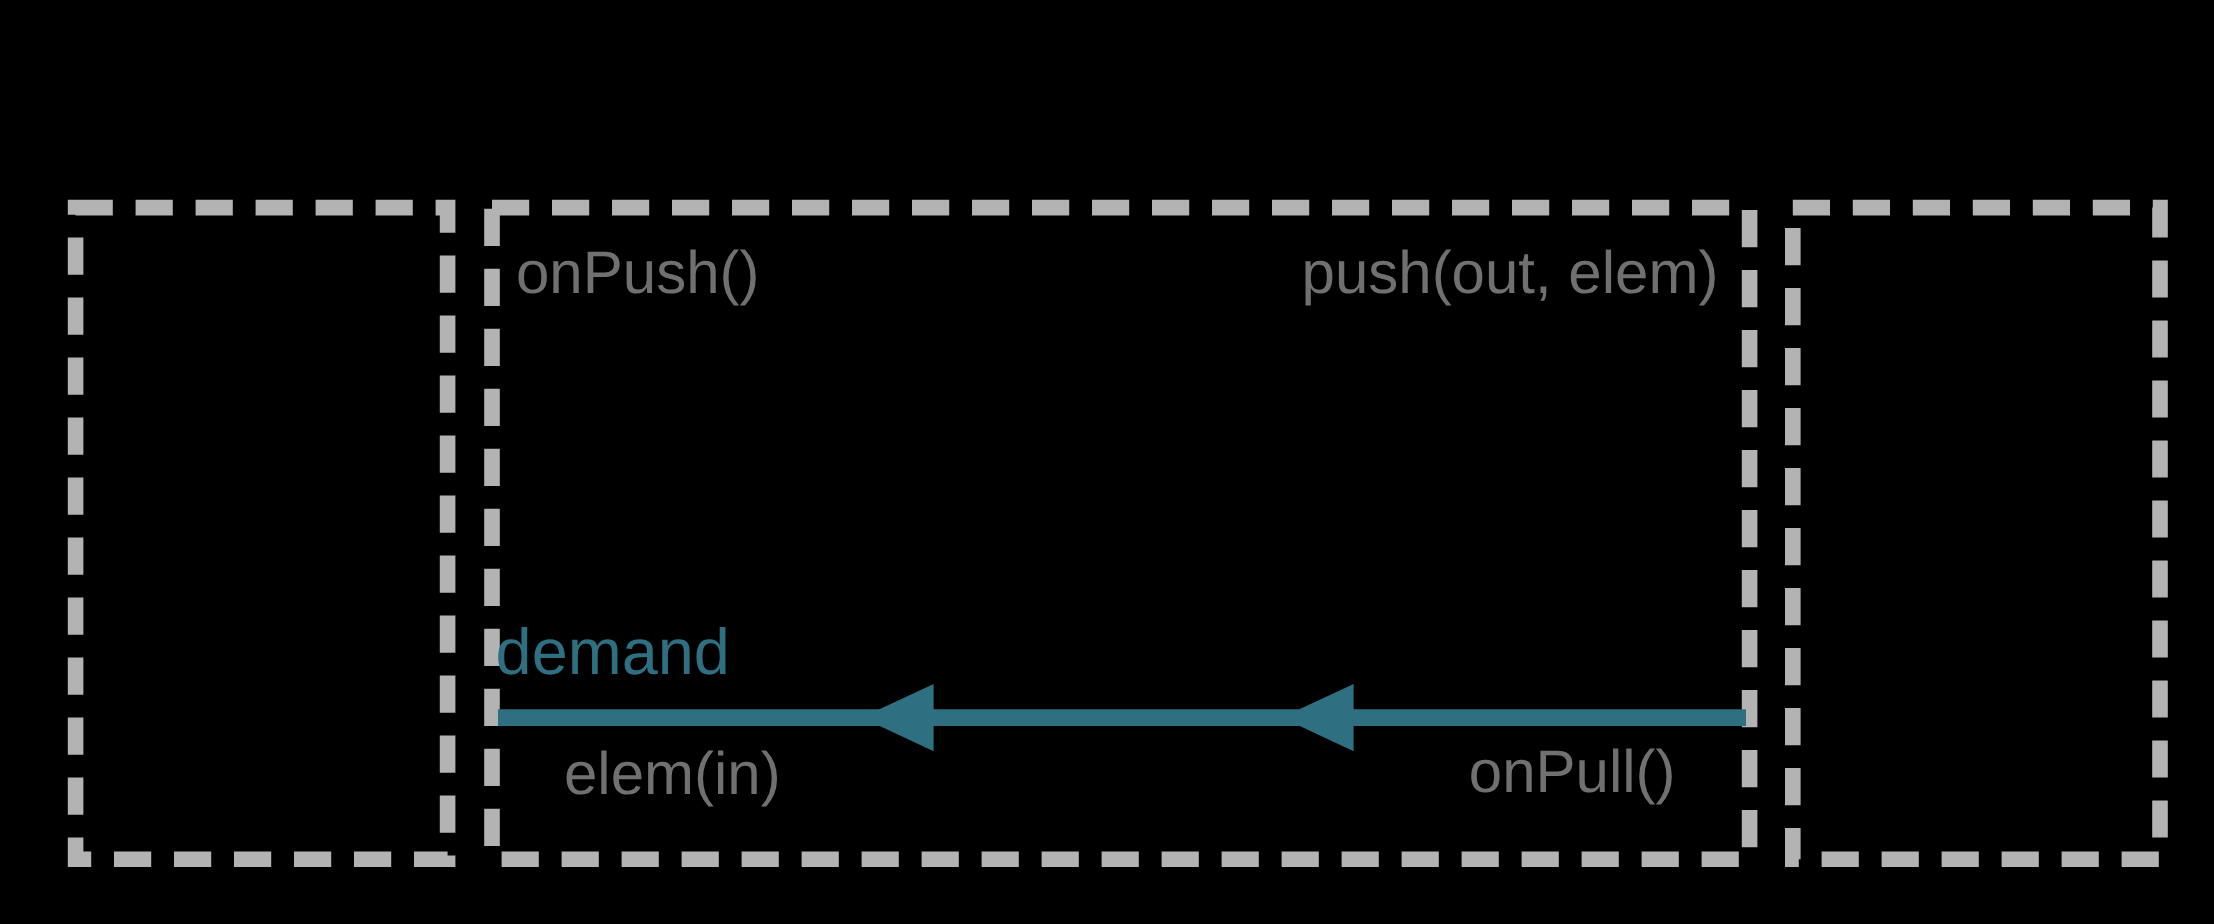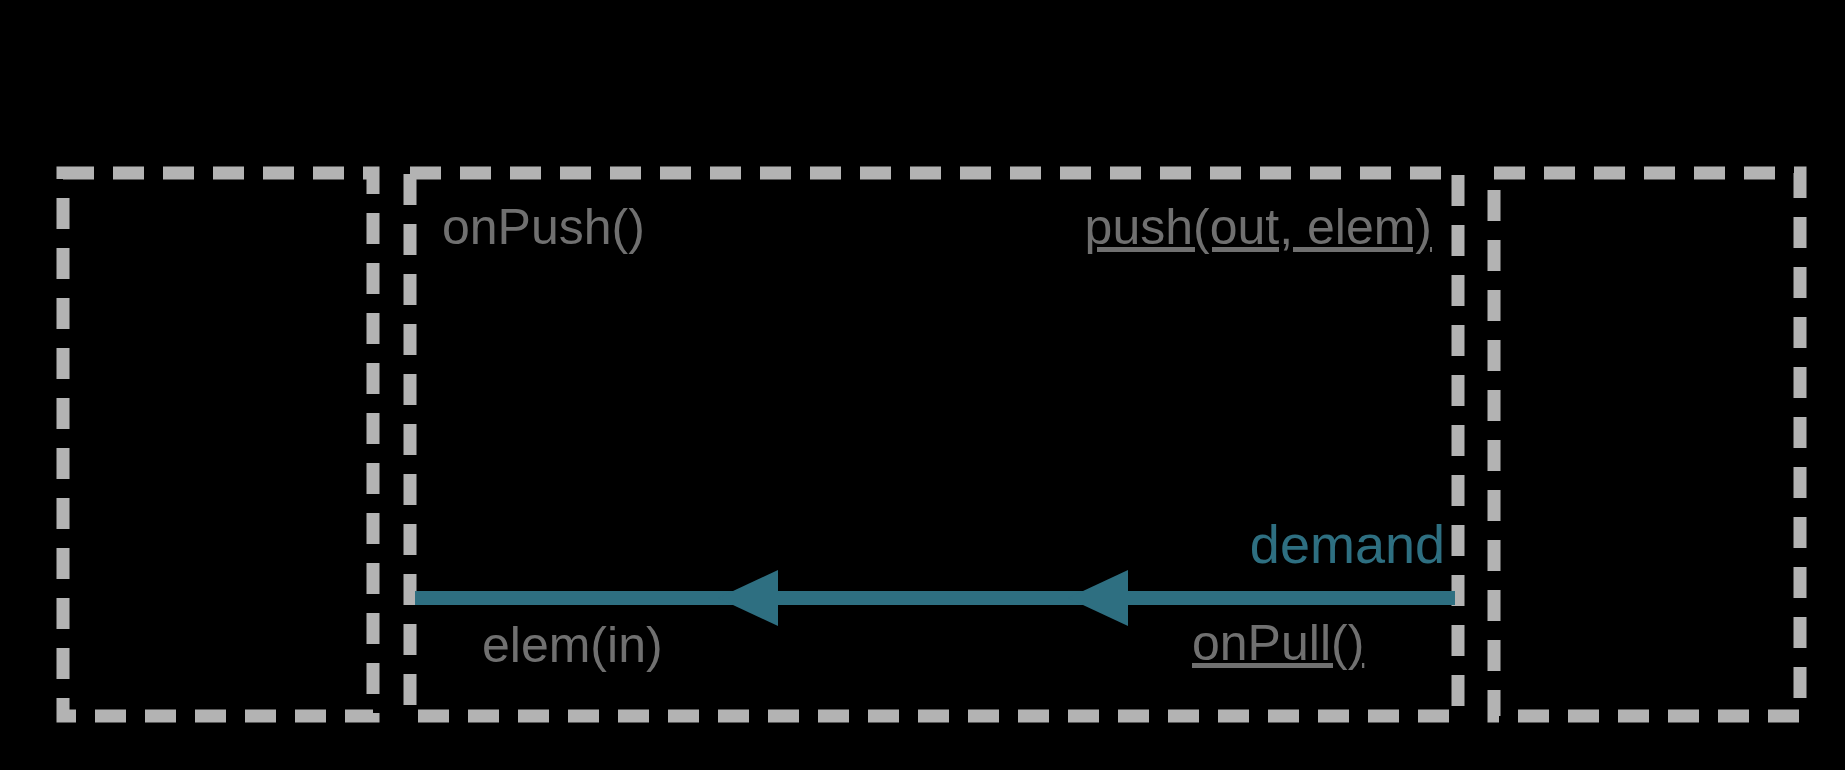--- a/index.html
+++ b/index.html
@@ -16,31 +16,30 @@
     left: 0; top: 0;
     width: 1845px;
     height: 770px;
   }
   .label {
     position: absolute;
     color: #707070;
     font-size: 50px;
     line-height: 1;
     white-space: nowrap;
-    margin-left: 12px;
   }
   .label.teal {
     color: #2e6f81;
     font-size: 54px;
   }
   #on-push        { left: 430px;  top: 202px; }
-  #push-out-elem  { right: 413px; top: 202px; text-decoration: underline; }
-  #demand         { left: 413px;  top: 517px; width: 1020px; text-align: right; }
+  #push-out-elem  { right: 413px; top: 202px; }
+  #demand         { left: 413px;  top: 517px; width: 1020px; text-align: left; }
   #pull-in        { left: 470px;  top: 620px; }
-  #on-pull        { left: 1180px; top: 618px; text-decoration: underline; }
+  #on-pull        { left: 1224px; top: 618px; }
 </style>
 </head>
 <body>
 
 <svg class="layer" width="1845" height="770" viewBox="0 0 1845 770" xmlns="http://www.w3.org/2000/svg">
 
   <rect x="63" y="173" width="310" height="543" fill="none" stroke="#b3b3b3" stroke-width="13" stroke-dasharray="31 19"></rect>
 
   <rect x="410" y="173" width="1048" height="543" fill="none" stroke="#b3b3b3" stroke-width="13" stroke-dasharray="31 19"></rect>
 

